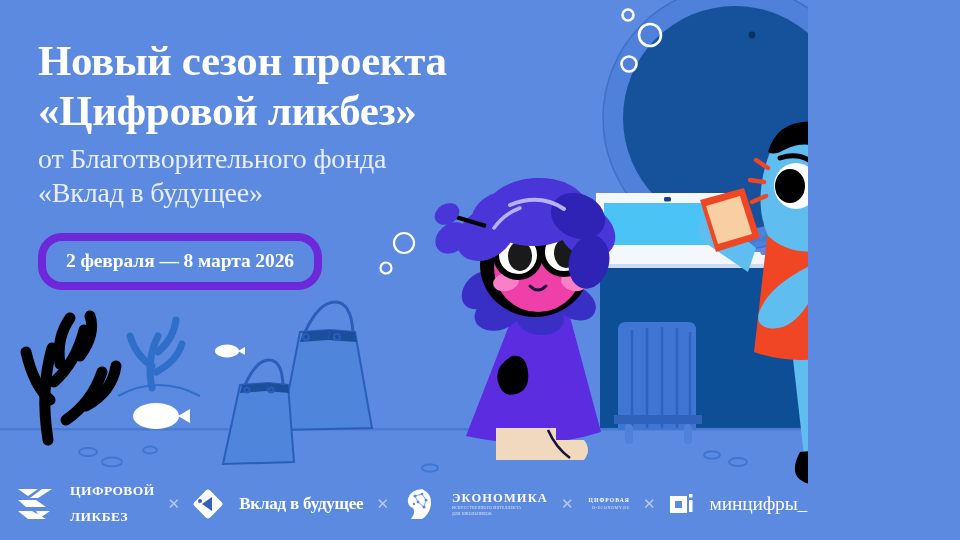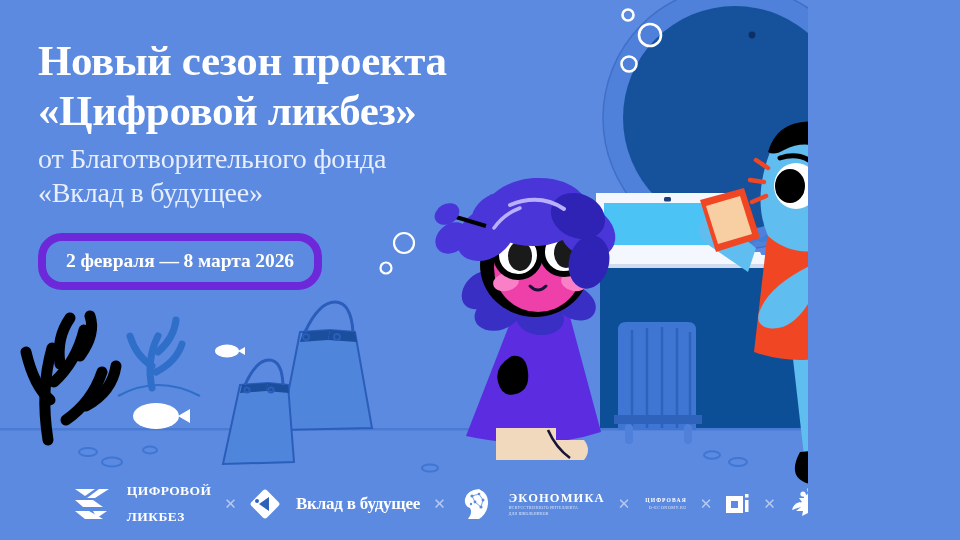--- a/index.html
+++ b/index.html
@@ -425,20 +425,21 @@
 
     <span class="sep">✕</span>
 
     <div class="logo-item">
       <svg width="25" height="25" viewBox="0 0 25 25">
         <rect x="1" y="4" width="17" height="17" fill="#ffffff"></rect>
         <rect x="6" y="9" width="7" height="7" fill="#5b8ae0"></rect>
         <rect x="20" y="8" width="3.5" height="12" fill="#ffffff"></rect>
         <rect x="20" y="2" width="3.5" height="3.5" fill="#ffffff"></rect>
       </svg>
+      <span class="mc-text">минцифры_</span>
     </div>
 
     <span class="sep">✕</span>
 
     <div class="logo-item">
       <svg width="40" height="36" viewBox="0 0 40 36">
         <g fill="#ffffff">
           <path d="M20 5 L22 9 L26 7 L25 12 L30 12 L27 16 L34 18 L28 21 L33 25 L26 25 L27 30 L21 27 L20 32 L19 27 L13 30 L14 25 L7 25 L12 21 L6 18 L13 16 L10 12 L15 12 L14 7 L18 9 Z"></path>
           <circle cx="14" cy="8" r="2.6"></circle>
           <circle cx="26" cy="8" r="2.6"></circle>

